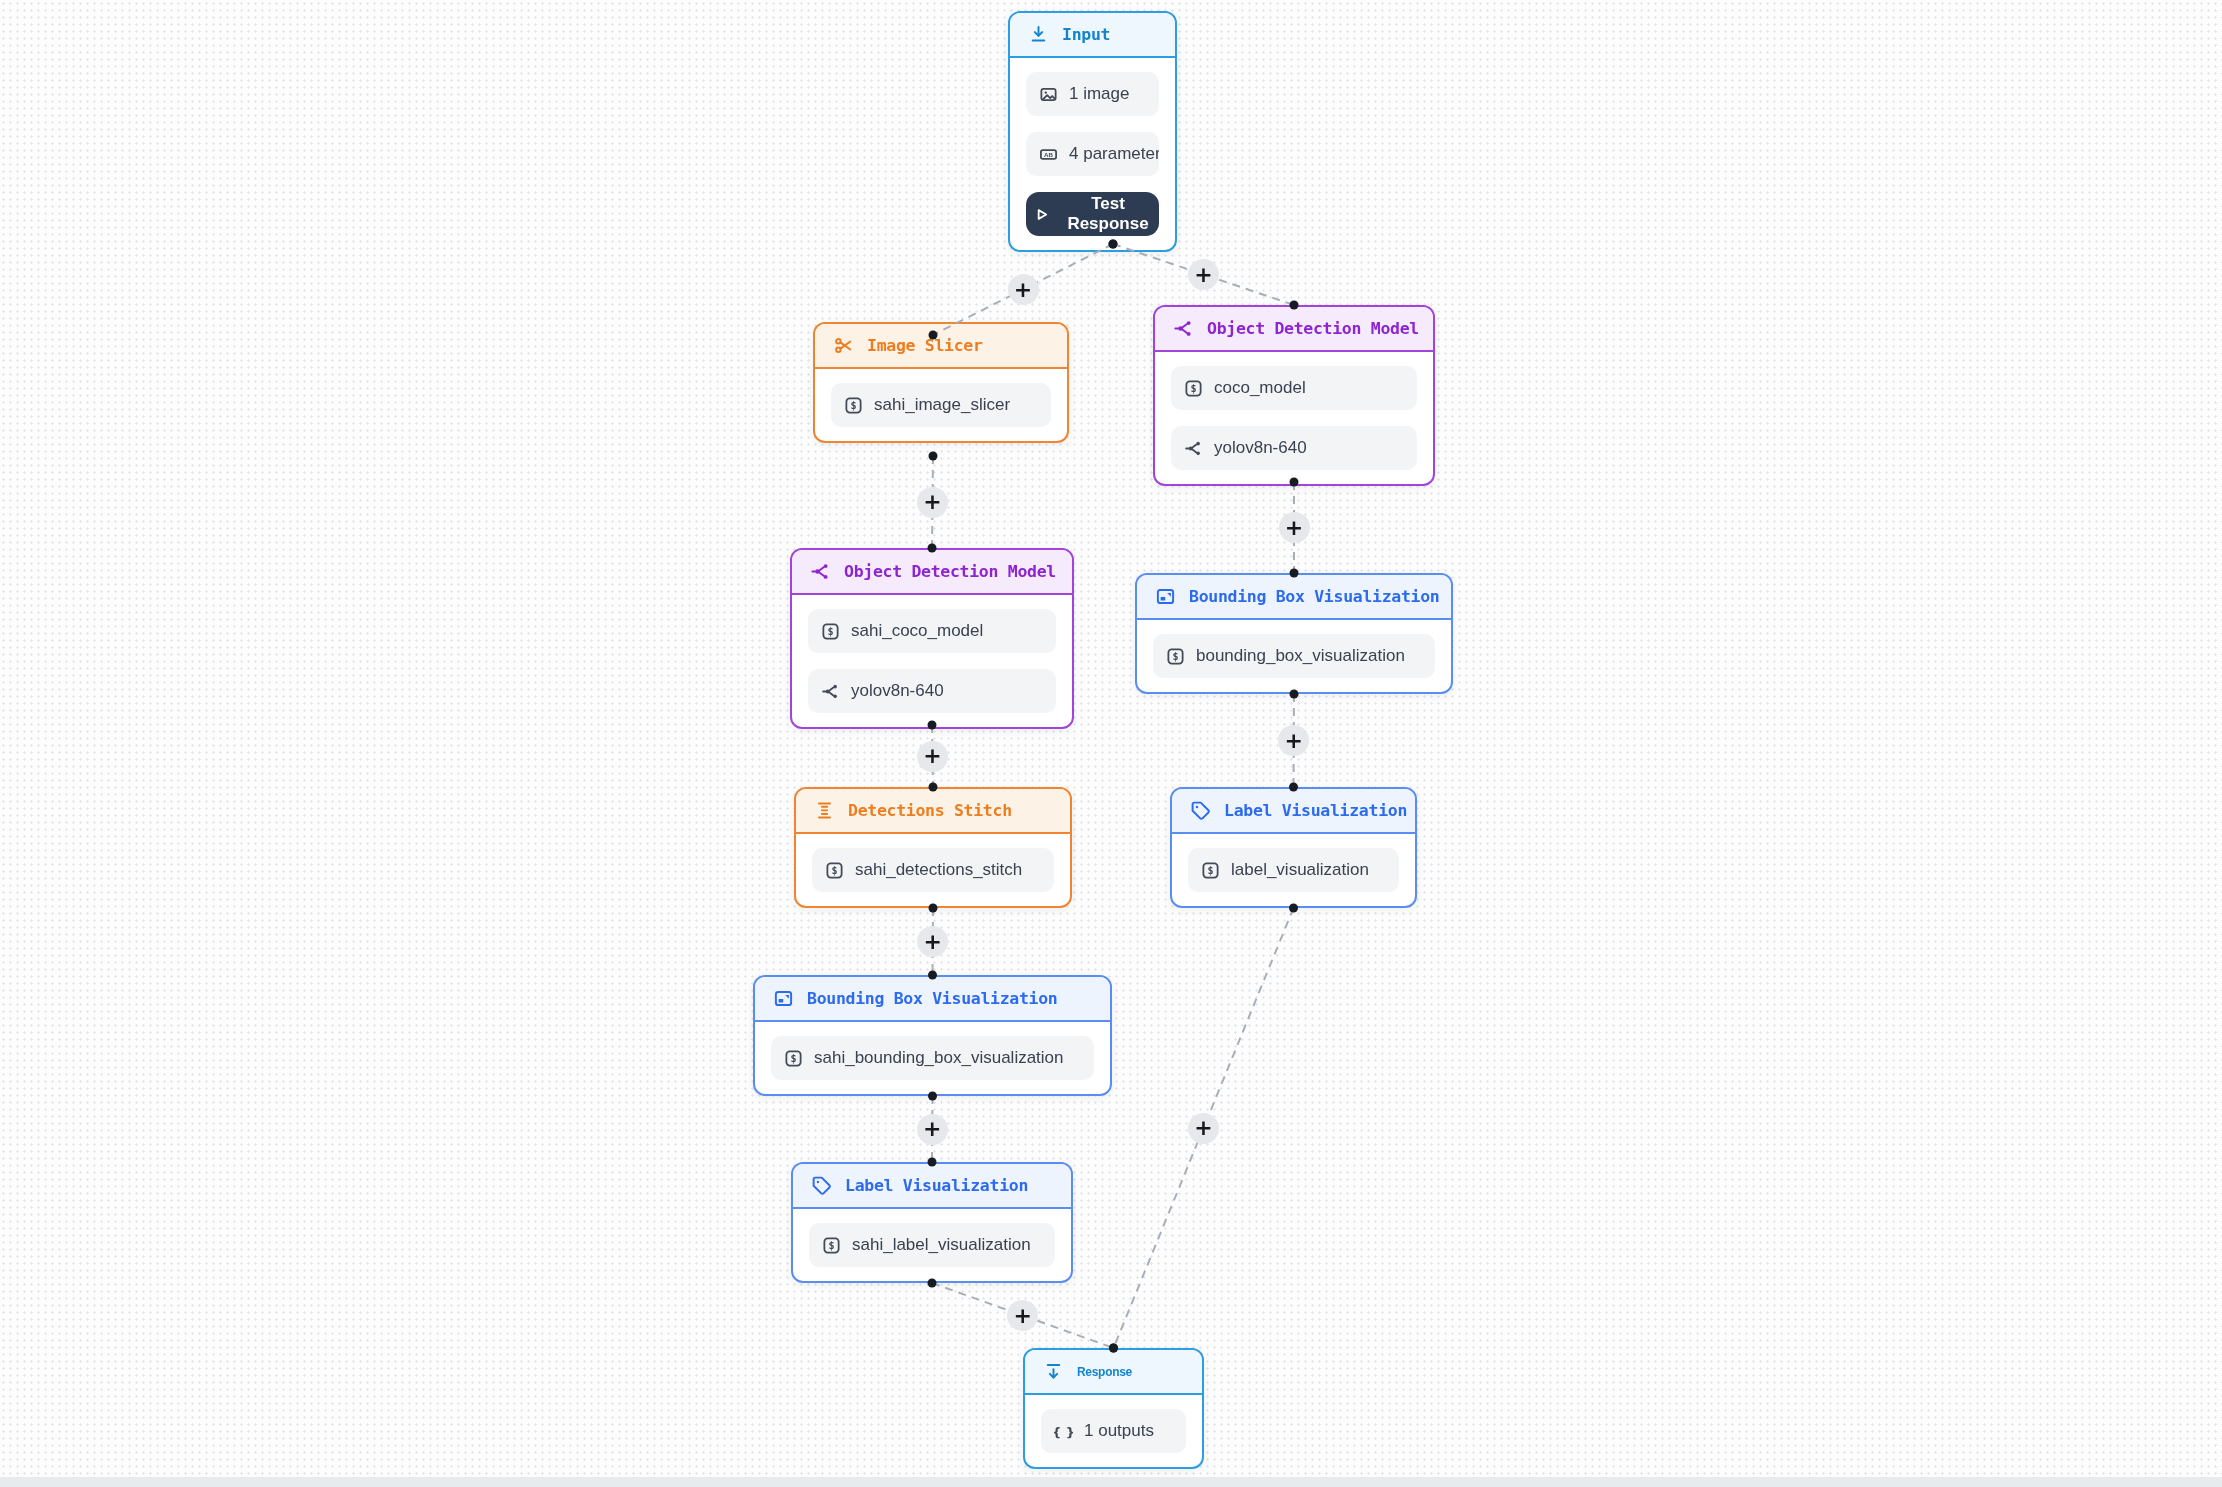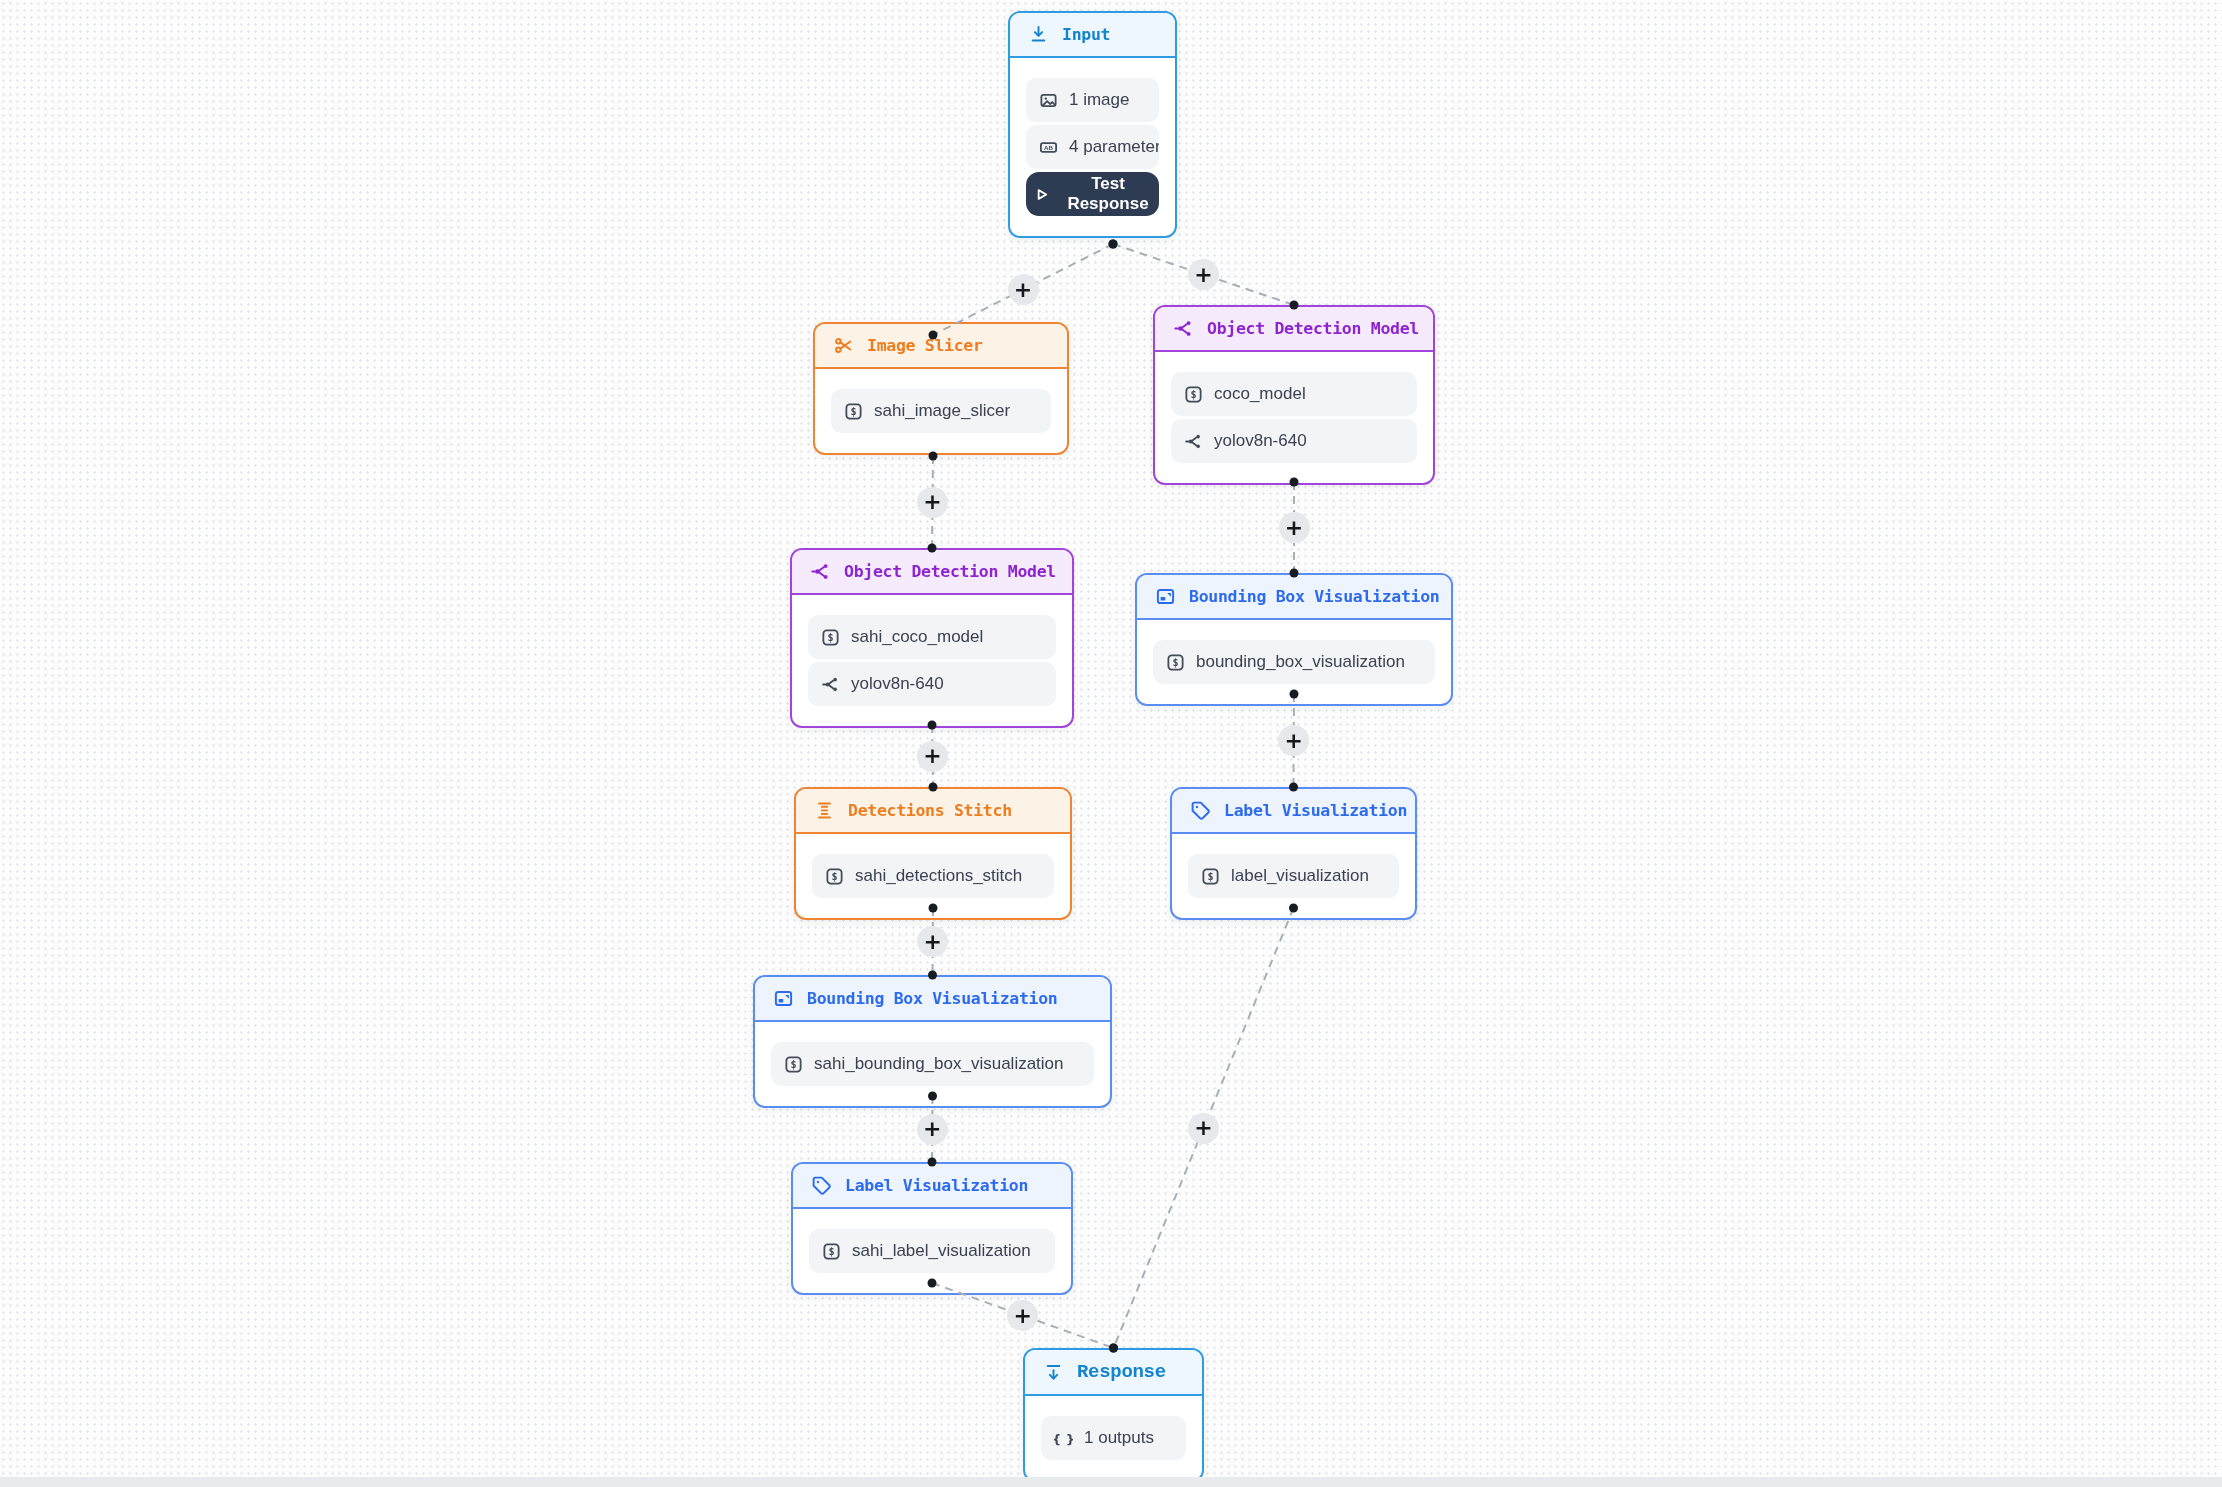--- a/index.html
+++ b/index.html
@@ -18,23 +18,23 @@
   .node-header{
     display:flex;align-items:center;gap:13px;padding:11px 18px;
     background:var(--hbg);border-bottom:2px solid var(--accent);
     border-radius:10px 10px 0 0;color:var(--title);
   }
   .node-title{
     font-family:"DejaVu Sans Mono",monospace;font-size:16.5px;font-weight:600;
     letter-spacing:-0.3px;white-space:nowrap;
   }
   .node[data-id="response"] .node-title{
-    font-family:Liberation Mono, monospace;font-weight:700;font-size:19px;
-  }
-  .node-body{padding:20px 16px;display:flex;flex-direction:column;gap:3px;}
+    font-family:Liberation Sans, sans-serif;font-weight:700;font-size:12px;
+  }
+  .node-body{padding:14px 16px;display:flex;flex-direction:column;gap:16px;}
   .chip{
     display:flex;align-items:center;gap:11px;background:#f3f4f6;border-radius:10px;
     padding:0 13px;height:44px;color:#3a4150;font-size:17px;white-space:nowrap;
     overflow:hidden;
   }
   .chip .icon{color:#434b59;}
   .icon{display:flex;align-items:center;flex:0 0 auto;}
   .node-header .icon svg{width:21px;height:21px;}
   .chip .icon svg,.action-btn .icon svg{width:19px;height:19px;}
   .action-btn{

